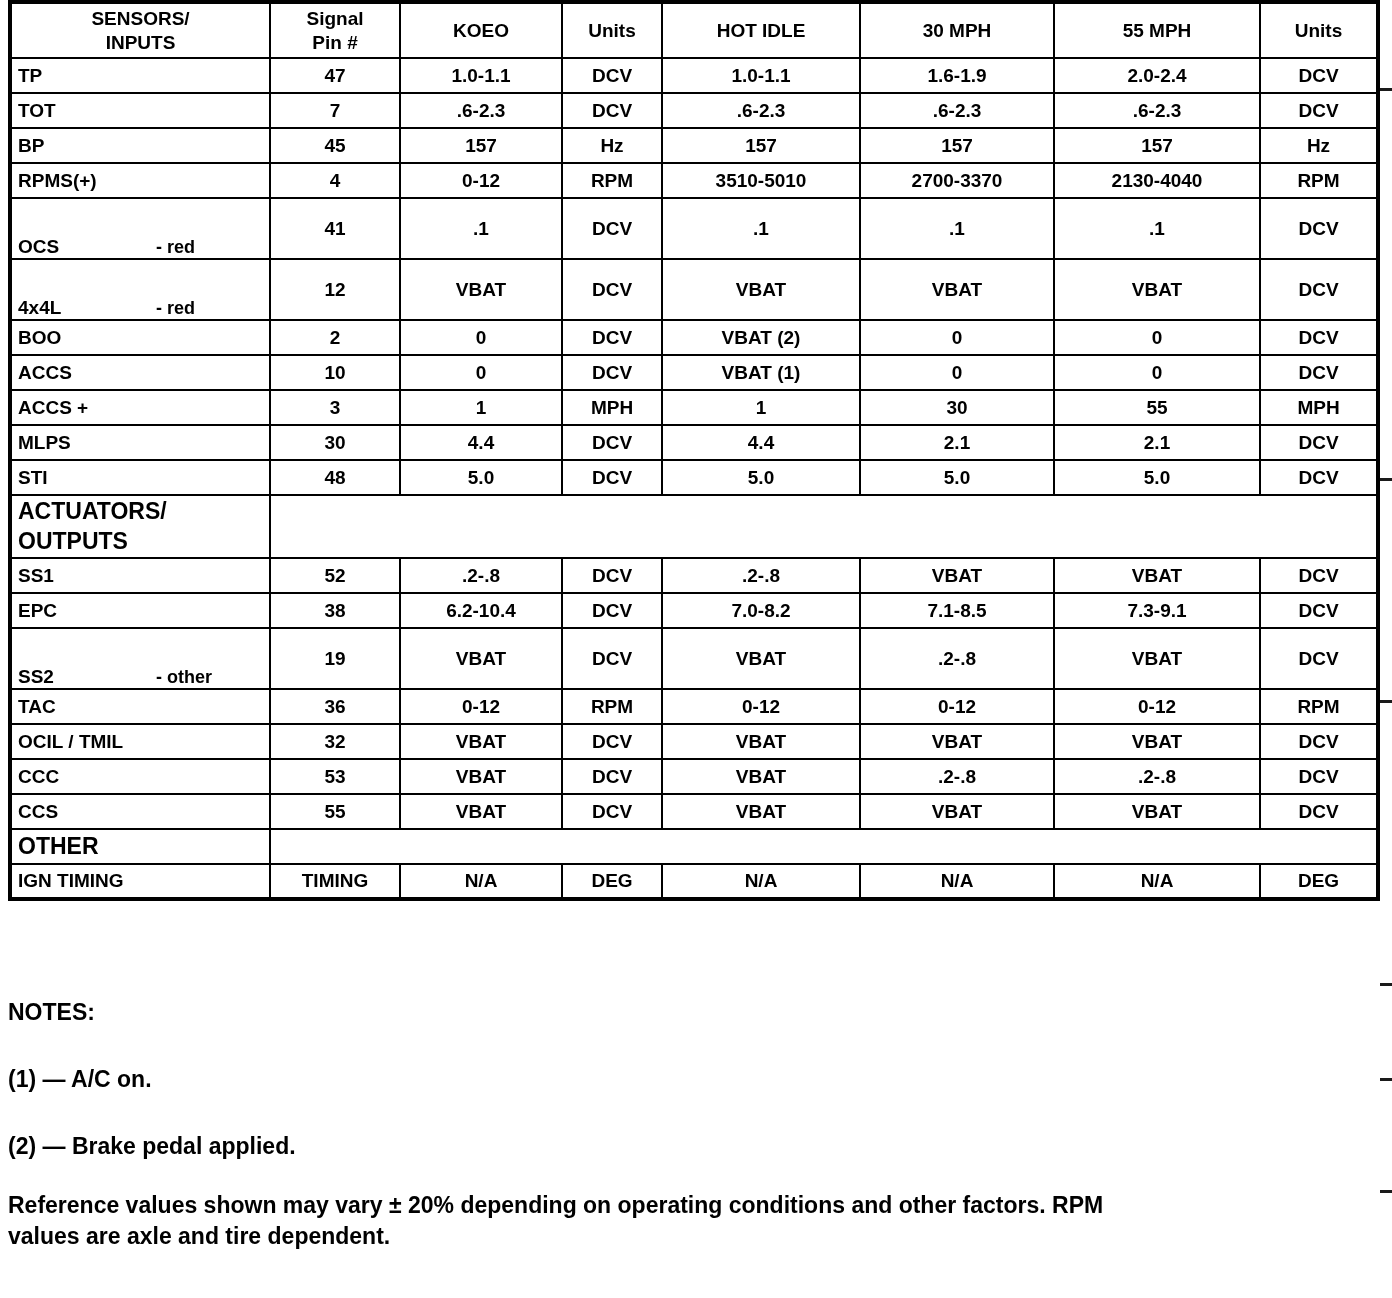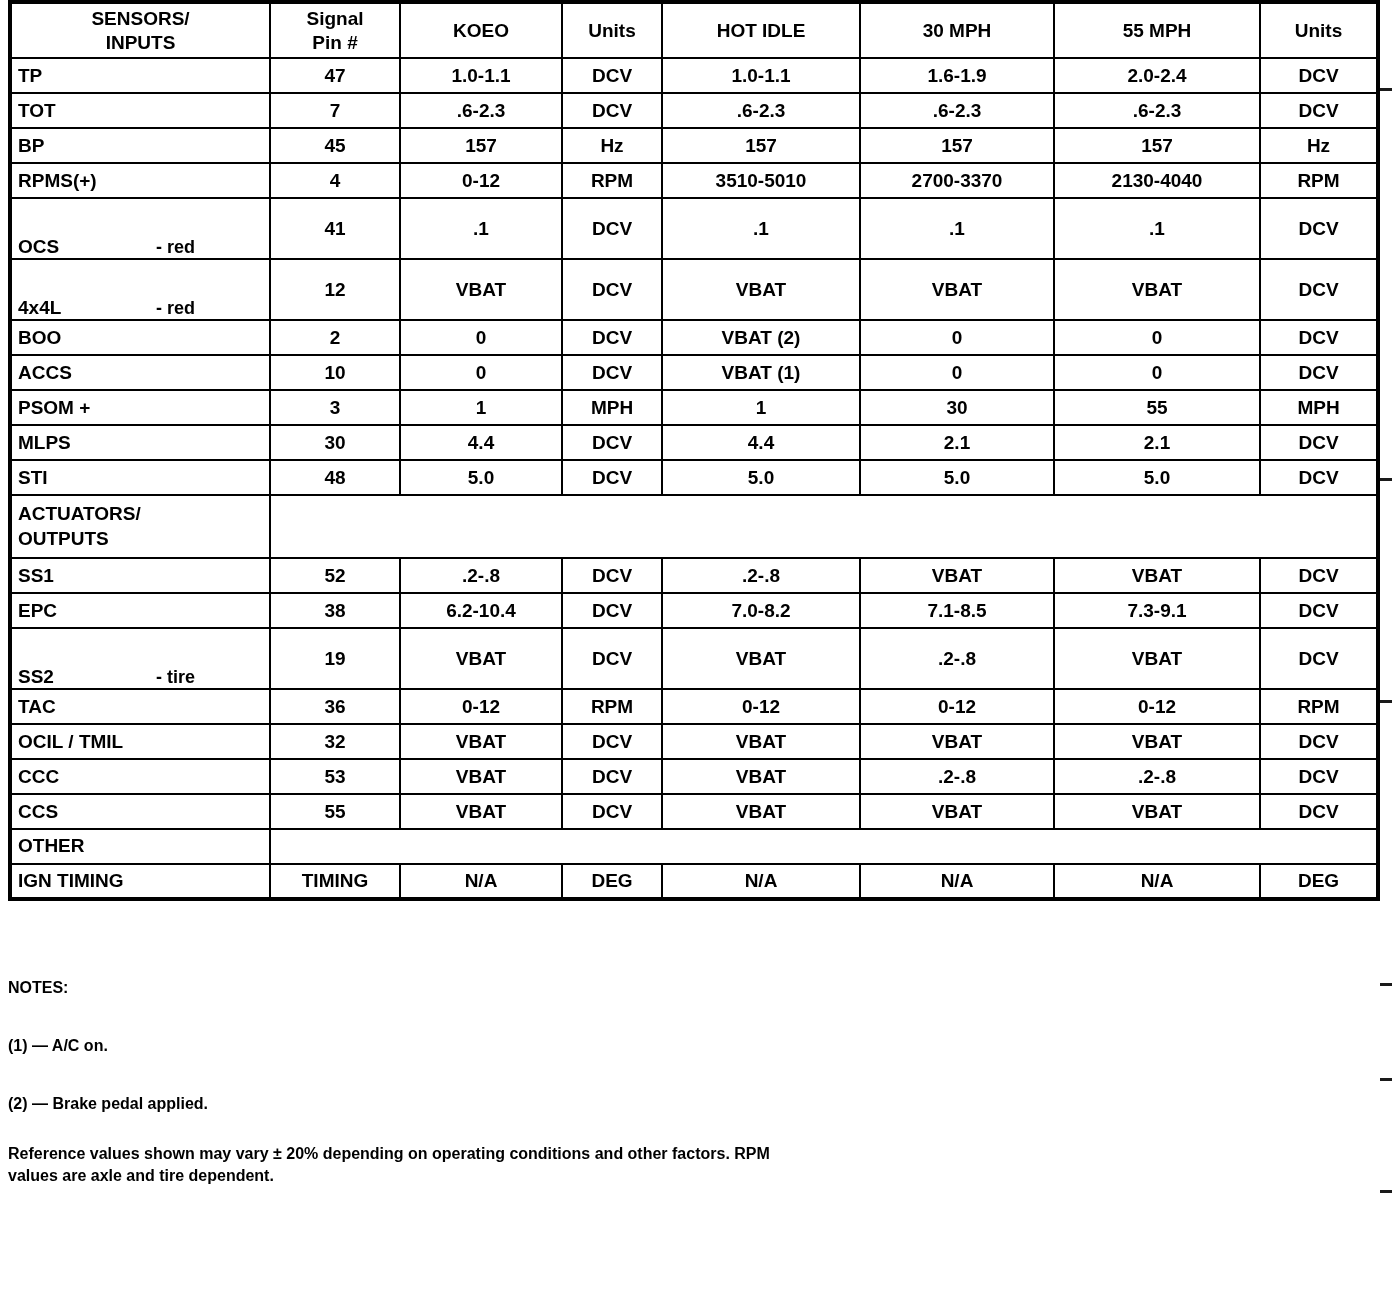--- a/index.html
+++ b/index.html
@@ -41,25 +41,25 @@
     padding-left: 6px;
   }
   .lbl-fixed { display: inline-block; width: 138px; margin-top: 37px; }
   .tag { font-size: 18px; }
   tr.section-row-tall td { height: 63px; }
   td.section-label {
     text-align: left;
     white-space: pre-line;
     line-height: 1.3;
     padding-left: 6px;
-    font-size: 19px;
+    font-size: 23px;
     margin-top: 15px;
   }
 
-  .notes { margin-top: 78px; padding-left: 0; font-size: 16px; }
+  .notes { margin-top: 98px; padding-left: 0; font-size: 23px; }
   .notes-title { margin-bottom: 0; }
   .note-item { margin-top: 40px; }
   .notes-footer {
     margin-top: 30px;
     white-space: pre-line;
     line-height: 1.35;
     width: 1370px;
   }
 
   .margin-tick {
@@ -184,21 +184,21 @@
         <td>10</td>
         <td>0</td>
         <td>DCV</td>
         <td>VBAT (1)</td>
         <td>0</td>
         <td>0</td>
         <td>DCV</td>
       </tr>
 
       <tr>
-        <td class="label-cell"><span>PSOM +</span></td>
+        <td class="label-cell"><span>ACCS +</span></td>
         <td>3</td>
         <td>1</td>
         <td>MPH</td>
         <td>1</td>
         <td>30</td>
         <td>55</td>
         <td>MPH</td>
       </tr>
 
       <tr>
@@ -246,21 +246,21 @@
         <td>6.2-10.4</td>
         <td>DCV</td>
         <td>7.0-8.2</td>
         <td>7.1-8.5</td>
         <td>7.3-9.1</td>
         <td>DCV</td>
       </tr>
 
 
       <tr>
-        <td class="label-cell"><span class="lbl-fixed">SS2</span><span class="tag">- tire</span></td>
+        <td class="label-cell"><span class="lbl-fixed">SS2</span><span class="tag">- other</span></td>
         <td>19</td>
         <td>VBAT</td>
         <td>DCV</td>
         <td>VBAT</td>
         <td>.2-.8</td>
         <td>VBAT</td>
         <td>DCV</td>
       </tr>
 
       <tr>

